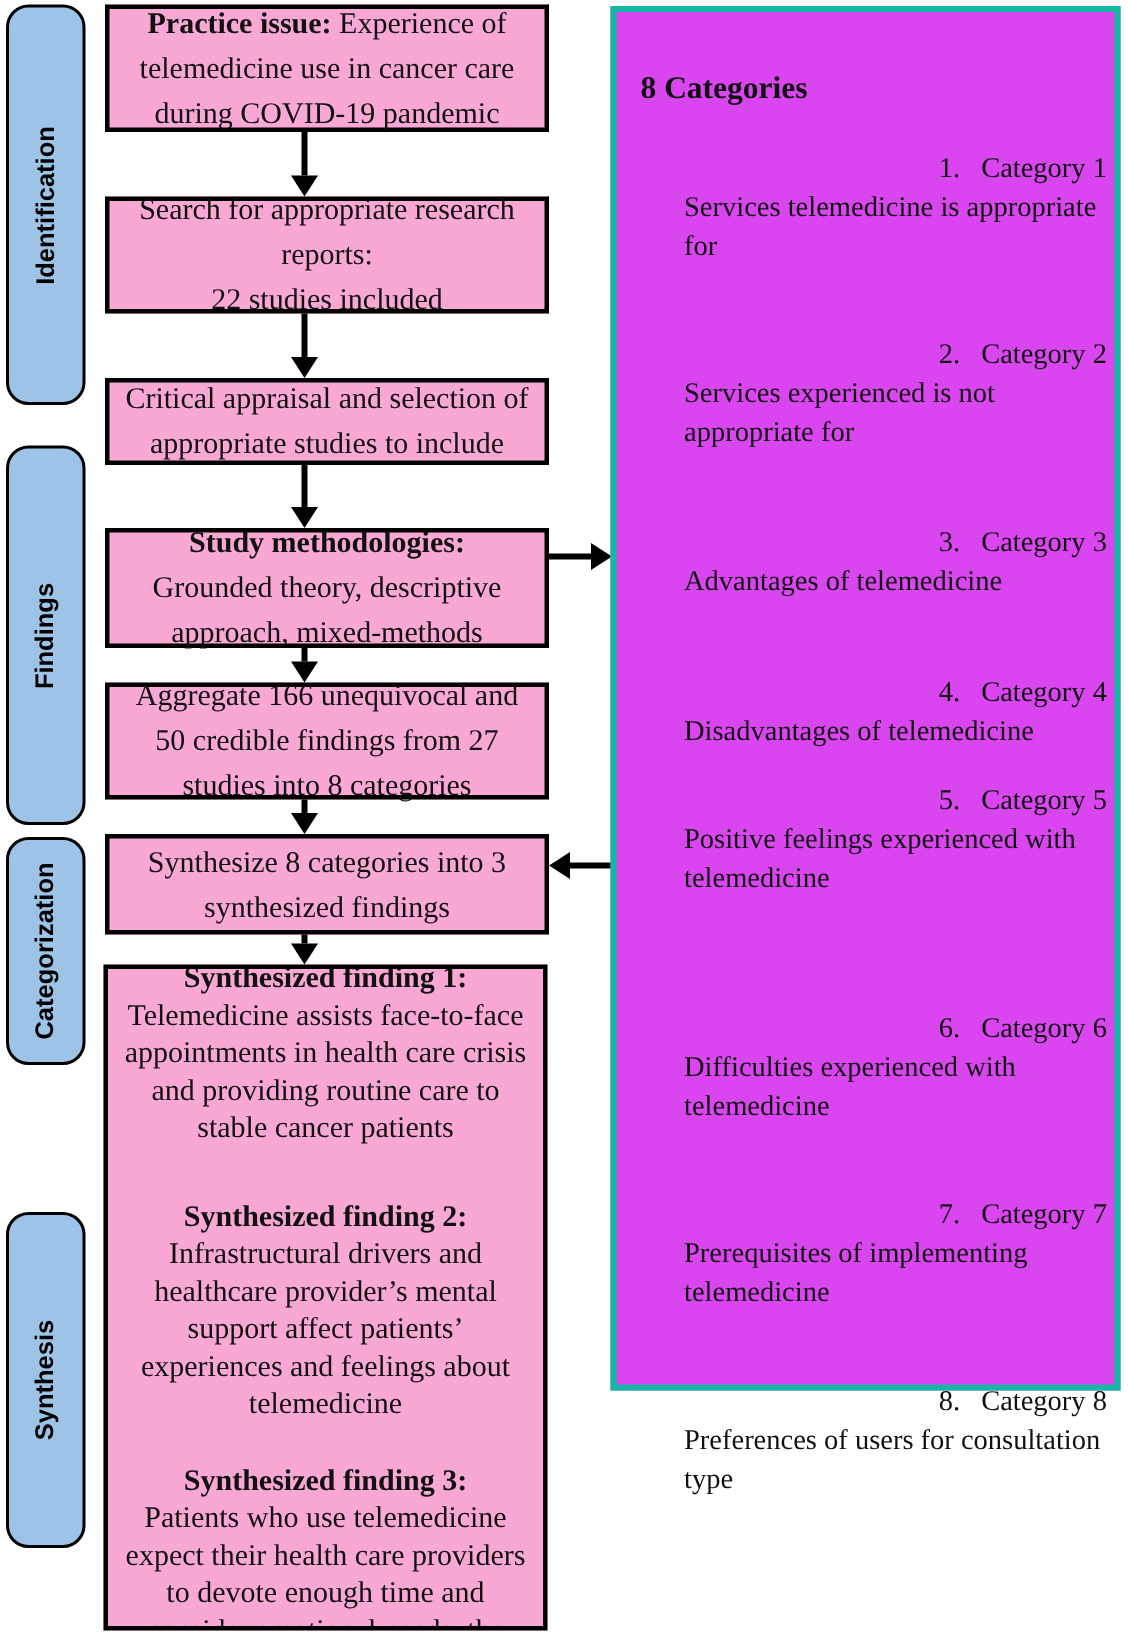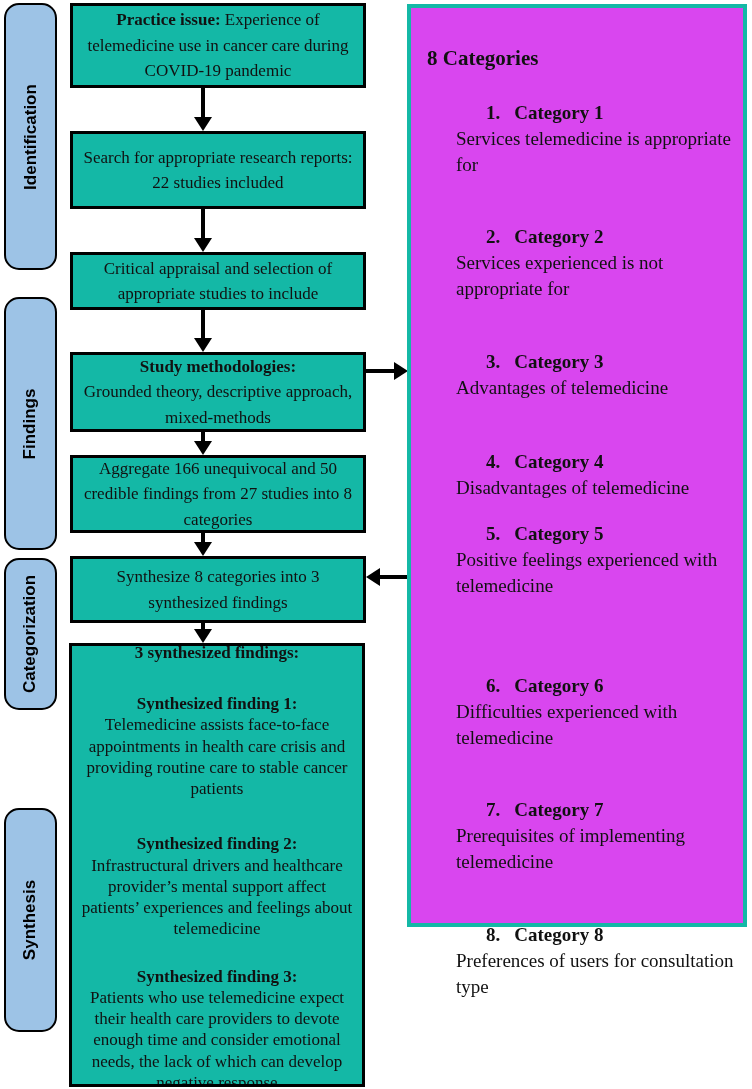--- a/index.html
+++ b/index.html
@@ -13,23 +13,23 @@
     background:#9DC3E6;border:2.5px solid #000;border-radius:15px;
     display:flex;align-items:center;justify-content:center;
   }
   .vtext{
     transform:rotate(-90deg);white-space:nowrap;
     font-family:"Liberation Sans",sans-serif;font-weight:bold;font-size:17px;color:#000;
   }
   
   .fbox{
     position:absolute;left:70px;width:296px;box-sizing:border-box;
-    background:#14b8a6;border:3px solid #000;
+    background:#f9a8d4;border:3px solid #000;
     display:flex;flex-direction:column;justify-content:center;align-items:center;
-    text-align:center;font-size:17px;line-height:1.5;padding:2px 8px;
+    text-align:center;font-size:20px;line-height:1.5;padding:2px 8px;
   }
   .bold{font-weight:bold;}
   .pre{white-space:pre-line;}
   .fbox7{justify-content:center;padding-top:7px;line-height:1.25;overflow:hidden;}
   .finding{margin-top:30px;}
   .finding.f2{margin-top:34px;}
   .finding.f3{margin-top:26px;}
   
   .vline{position:absolute;left:201px;width:3.5px;background:#000;}
   .hline{position:absolute;height:3.5px;background:#000;}
@@ -39,21 +39,21 @@
     border-top:9px solid transparent;border-bottom:9px solid transparent;border-left:14px solid #000;}
   .head-left{position:absolute;width:0;height:0;
     border-top:9px solid transparent;border-bottom:9px solid transparent;border-right:14px solid #000;}
   
   .panel{
     position:absolute;left:407px;top:4px;width:340px;height:923px;box-sizing:border-box;
     background:#d946ef;border:4px solid #14b8a6;
   }
   .panel-title{position:absolute;left:16px;top:38px;font-weight:bold;font-size:21px;}
   .cat{position:absolute;left:45px;width:282px;font-size:19px;line-height:26px;text-align:left;}
-  .cat-head{font-weight:bold;padding-left:30px;}
+  .cat-head{font-weight:normal;padding-left:30px;text-align:right;}
   .cat-num{margin-right:14px;}
 </style>
 </head>
 <body>
 
 <div class="stage">
 
   <div class="sbox" style="top:3px;height:267px">
     <span class="vtext">Identification</span>
   </div>

